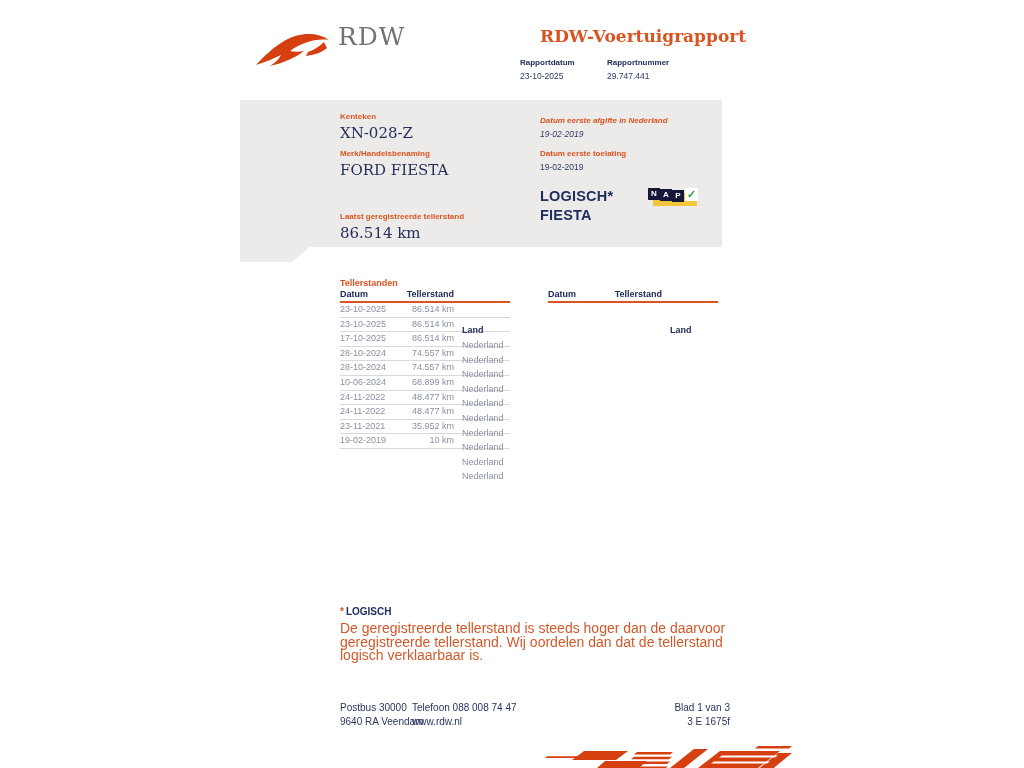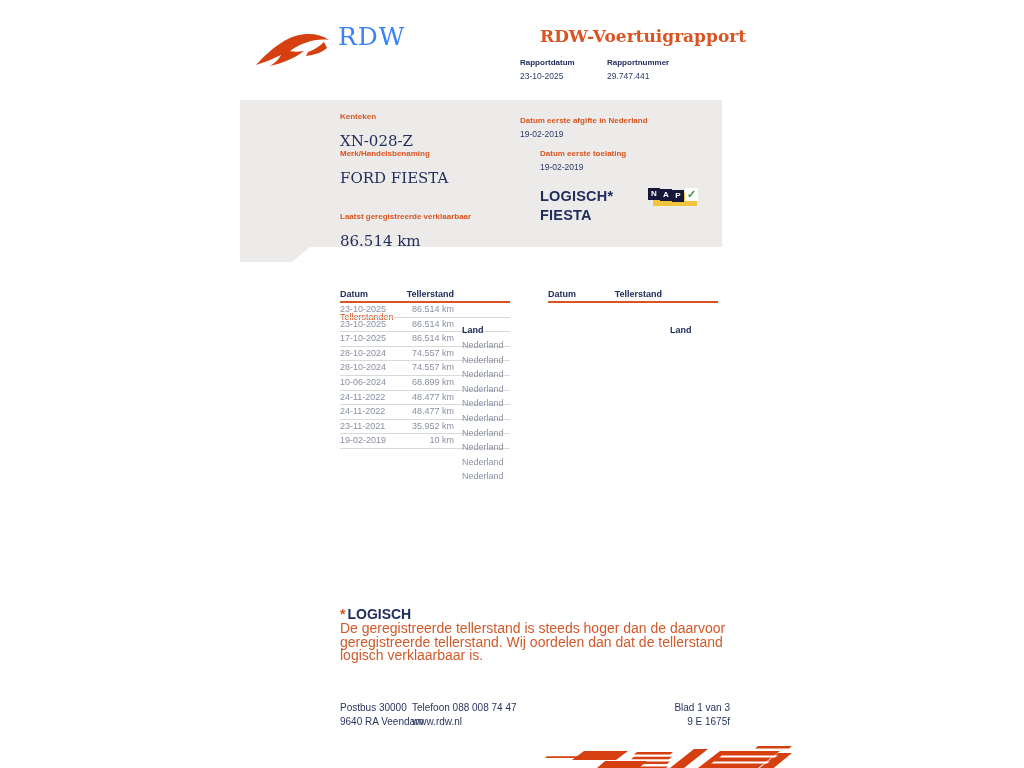--- a/index.html
+++ b/index.html
@@ -7,83 +7,83 @@
   body {
     width:1024px; height:768px; position:relative; overflow:hidden;
     font-family:"Liberation Sans", sans-serif;
   }
   .abs { position:absolute; }
 
   
   .logo-wing { left:256px; top:28px; width:74px; height:42px; }
   .logo-text {
     left:338px; top:22px; font-family:"DejaVu Serif", serif;
-    font-size:25px; font-weight:500; color:#3b82f6; letter-spacing:1px;
+    font-size:25px; font-weight:500; color:#737373; letter-spacing:1px;
   }
   .doc-title {
     left:540px; top:26px; font-family:"DejaVu Serif", serif;
     font-size:17px; font-weight:600; color:#d95420;
   }
   .meta-label { font-size:8px; font-weight:bold; color:#202e5c; }
   .meta-value { font-size:8.5px; color:#2c3a66; margin-top:4px; }
   .meta-col1 { left:520px; top:58px; }
   .meta-col2 { left:607px; top:58px; }
 
   
   .panel { left:240px; top:100px; width:482px; height:147px; background:#edebea; }
   .panel-tail {
     left:240px; top:247px; width:70px; height:15px; background:#edebea;
     clip-path:polygon(0 0, 100% 0, 74% 100%, 0 100%);
   }
   .fld-label { font-size:8px; font-weight:bold; color:#d95420; }
   .fld-serif {
-    font-family:"DejaVu Serif", serif; font-size:15px; color:#232f5a; margin-top:11px;
+    font-family:"DejaVu Serif", serif; font-size:15px; color:#232f5a; margin-top:3px;
   }
   .fld-small { font-size:8.5px; color:#2c3a66; margin-top:4px; }
   .card-kenteken { left:340px; top:112px; }
   .card-merk { left:340px; top:149px; }
   .card-mileage { left:340px; top:212px; }
-  .card-afgifte { left:520px; top:116px; }
+  .card-afgifte { left:540px; top:116px;font-style:italic; }
   .card-toelating { left:540px; top:149px; }
   .verdict {
     left:540px; top:187px; font-size:14.5px; font-weight:bold;
     color:#202e5c; line-height:19px; letter-spacing:0.2px;
   }
 
   
   .nap { left:648px; top:185px; width:50px; height:25px; }
   .nap-yellow { position:absolute; left:5px; top:8px; width:44px; height:13px; background:#f2c53d; }
   .nap-sq {
     position:absolute; width:12px; height:12px; background:#17173a; color:#ffffff;
     font-size:8px; font-weight:bold; text-align:center; line-height:12px;
   }
   .nap-n { left:0; top:3px; } .nap-a { left:12px; top:4px; } .nap-p { left:24px; top:5px; }
   .nap-check {
     position:absolute; left:37px; top:3px; width:13px; height:13px; background:#ffffff;
     color:#2e9e3c; font-size:11px; font-weight:bold; text-align:center; line-height:13px;
   }
 
   
-  .section-title { left:340px; top:278px; font-size:9px; font-weight:normal; color:#d95420;margin-top:34px; }
+  .section-title { left:340px; top:278px; font-size:9px; font-weight:bold; color:#d95420; }
   .mtable { left:340px; top:289px; width:170px; }
   .mtable2 { left:548px; top:289px; width:170px; }
   .thead {
     display:flex; height:14px; border-bottom:2px solid #d95420;
     font-size:9px; font-weight:bold; color:#202e5c;
   }
   .trow {
     display:flex; height:14.6px; line-height:13.6px;
     border-bottom:1px solid #d9d9d9; font-size:9px; color:#8a90a4;
   }
   .c-datum { width:62px; text-align:left; }
   .c-teller { flex:1; text-align:right; padding-right:8px; }
   .c-land { width:48px; text-align:left;margin-top:36px; }
 
   
-  .fn-head { left:340px; top:606px; font-size:14px; font-weight:bold; color:#202e5c; }
+  .fn-head { left:340px; top:606px; font-size:10px; font-weight:bold; color:#202e5c; }
   .fn-star { color:#d95420; margin-right:2px; }
   .fn-body { left:340px; top:622px; width:392px; font-size:14px; line-height:13.5px; color:#d05a2a; }
 
   
   .foot { font-size:10px; color:#2a3560; line-height:14px; }
   .foot-a { left:340px; top:701px; }
   .foot-b { left:412px; top:701px; }
   .foot-r { left:600px; top:701px; width:130px; text-align:right; }
 
   
@@ -117,21 +117,21 @@
 
   <div class="abs card-kenteken">
     <div class="fld-label">Kenteken</div>
     <div class="fld-serif">XN-028-Z</div>
   </div>
   <div class="abs card-merk">
     <div class="fld-label">Merk/Handelsbenaming</div>
     <div class="fld-serif">FORD FIESTA</div>
   </div>
   <div class="abs card-mileage">
-    <div class="fld-label">Laatst geregistreerde verklaarbaar</div>
+    <div class="fld-label">Laatst geregistreerde tellerstand</div>
     <div class="fld-serif">86.514 km</div>
   </div>
   <div class="abs card-afgifte">
     <div class="fld-label">Datum eerste afgifte in Nederland</div>
     <div class="fld-small">19-02-2019</div>
   </div>
   <div class="abs card-toelating">
     <div class="fld-label">Datum eerste toelating</div>
     <div class="fld-small">19-02-2019</div>
   </div>
@@ -225,21 +225,21 @@
   <div class="abs foot foot-a">
     <div>Postbus 30000</div>
     <div>9640 RA Veendam</div>
   </div>
   <div class="abs foot foot-b">
     <div>Telefoon 088 008 74 47</div>
     <div>www.rdw.nl</div>
   </div>
   <div class="abs foot foot-r">
     <div>Blad 1 van 3</div>
-    <div>9 E 1675f</div>
+    <div>3 E 1675f</div>
   </div>
 
   <div class="abs pattern">
     <svg width="250" height="40" viewBox="0 0 250 40" xmlns="http://www.w3.org/2000/svg">
       <g fill="#d63f10">
         <polygon points="5,15.2 58,15.2 56,17 3,17"></polygon>
         <polygon points="42,10 86,10 74,19 30,19"></polygon>
         <polygon points="63,20 105,20 97,27 55,27"></polygon>
         <polygon points="95,11 131,11 128,13.4 92,13.4"></polygon>
         <polygon points="92,15.8 130,15.8 127,18.2 89,18.2"></polygon>

